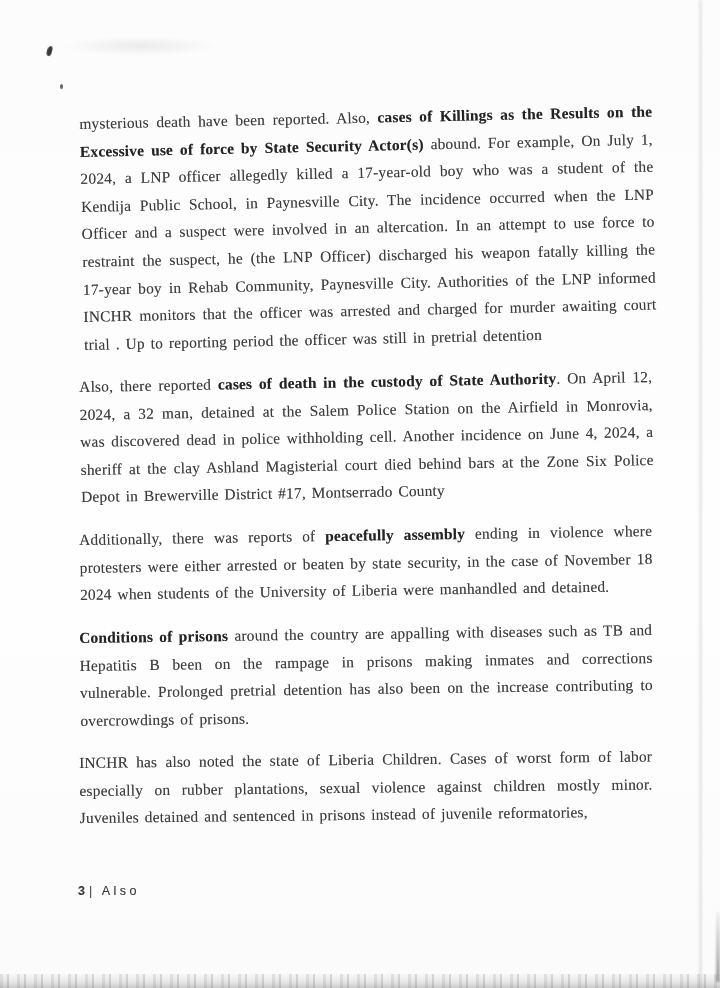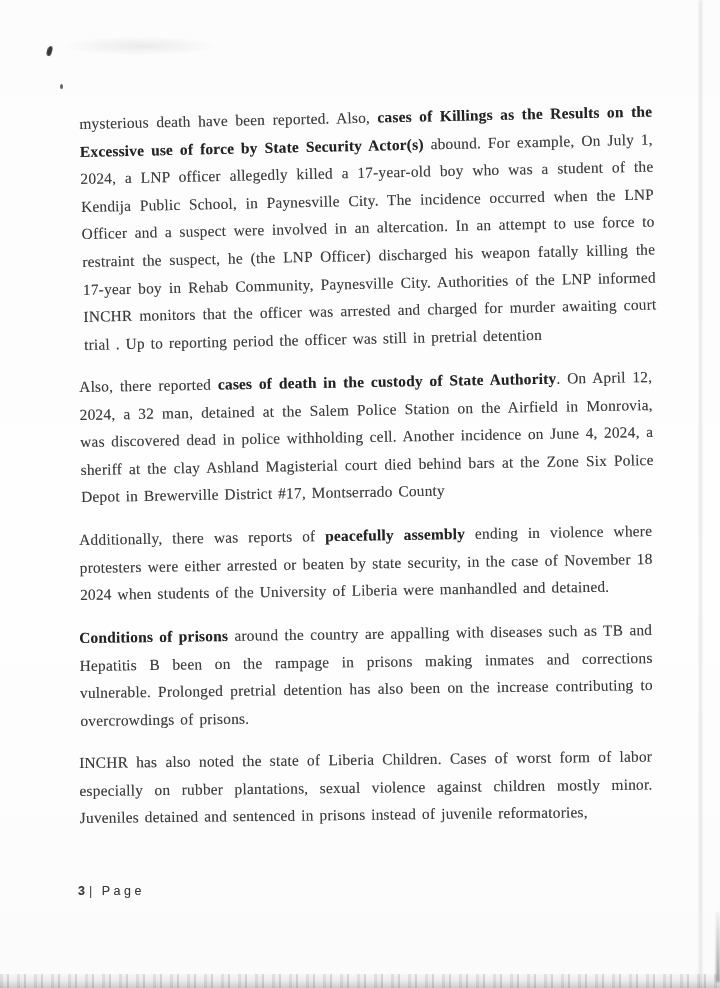--- a/index.html
+++ b/index.html
@@ -106,19 +106,19 @@
     <p class="para r2"><span>Also, there reported </span><span class="b">cases of death in the custody of State Authority</span><span>. On April 12, 2024, a 32 man, detained at the Salem Police Station on the Airfield in Monrovia, was discovered dead in police withholding cell. Another incidence on June 4, 2024, a sheriff at the clay Ashland Magisterial court died behind bars at the Zone Six Police Depot in Brewerville District #17, Montserrado County</span></p>
 
     <p class="para r3"><span>Additionally, there was reports of </span><span class="b">peacefully assembly</span><span> ending in violence where protesters were either arrested or beaten by state security, in the case of November 18 2024 when students of the University of Liberia were manhandled and detained.</span></p>
 
     <p class="para r4"><span class="b">Conditions of prisons</span><span> around the country are appalling with diseases such as TB and Hepatitis B been on the rampage in prisons making inmates and corrections vulnerable. Prolonged pretrial detention has also been on the increase contributing to overcrowdings of prisons.</span></p>
 
     <p class="para r5"><span>INCHR has also noted the state of Liberia Children. Cases of worst form of labor especially on rubber plantations, sexual violence against children mostly minor. Juveniles detained and sentenced in prisons instead of juvenile reformatories,</span></p>
 
   </div>
 
-  <div class="footer"><span class="num">3</span><span class="sep">|</span><span class="word">Page</span></div>
+  <div class="footer"><span class="num">3</span><span class="sep">|</span><span class="word">Also</span></div>
 
   <div class="edge-streak"></div>
   <div class="corner-sliver"></div>
   <div class="bottom-band"></div>
 
 </div>
 
 </body></html>

